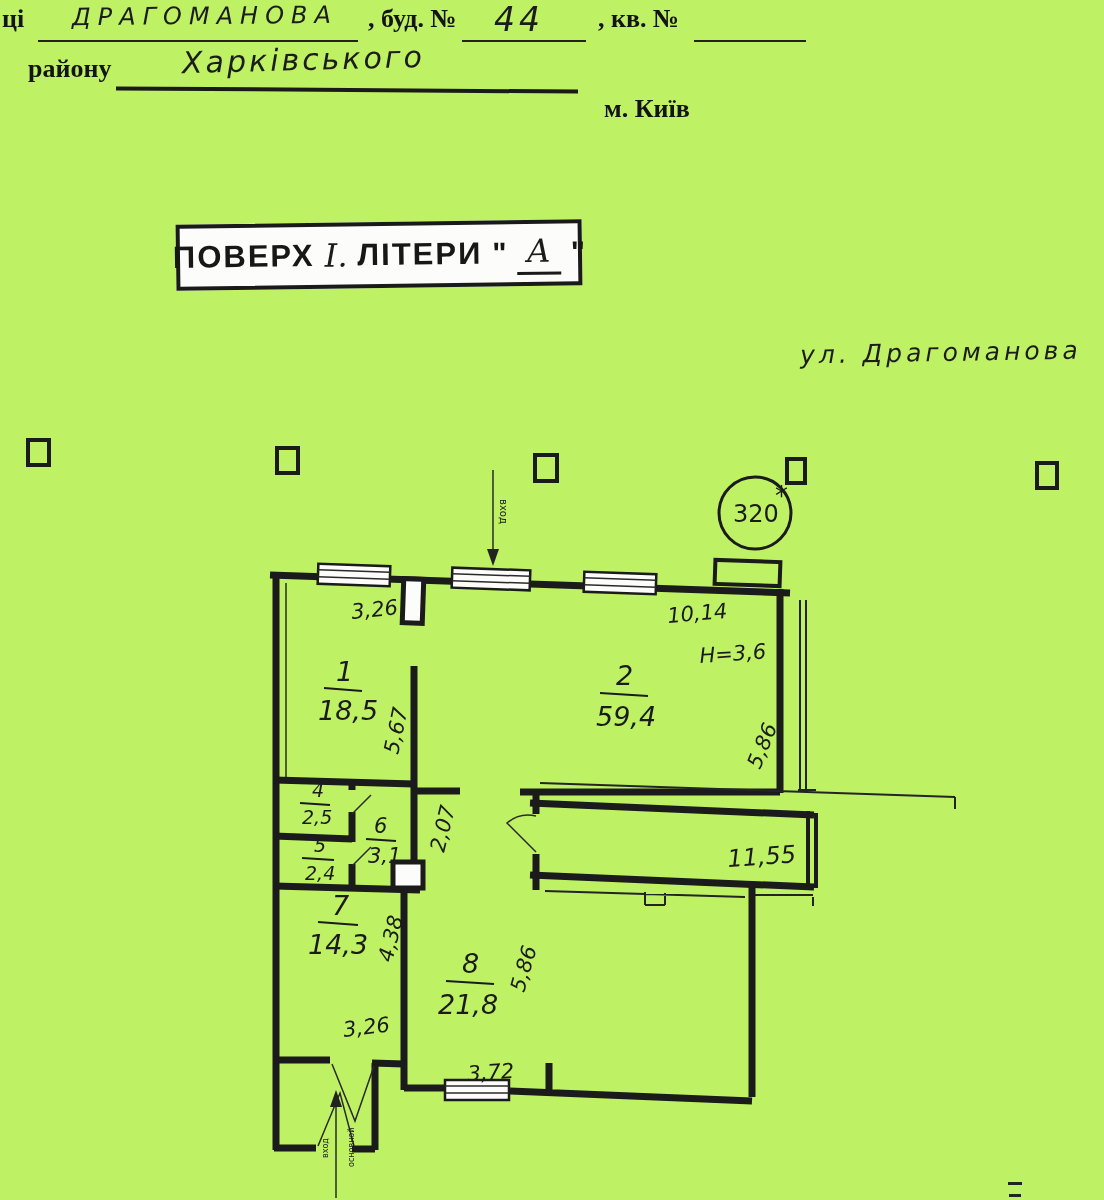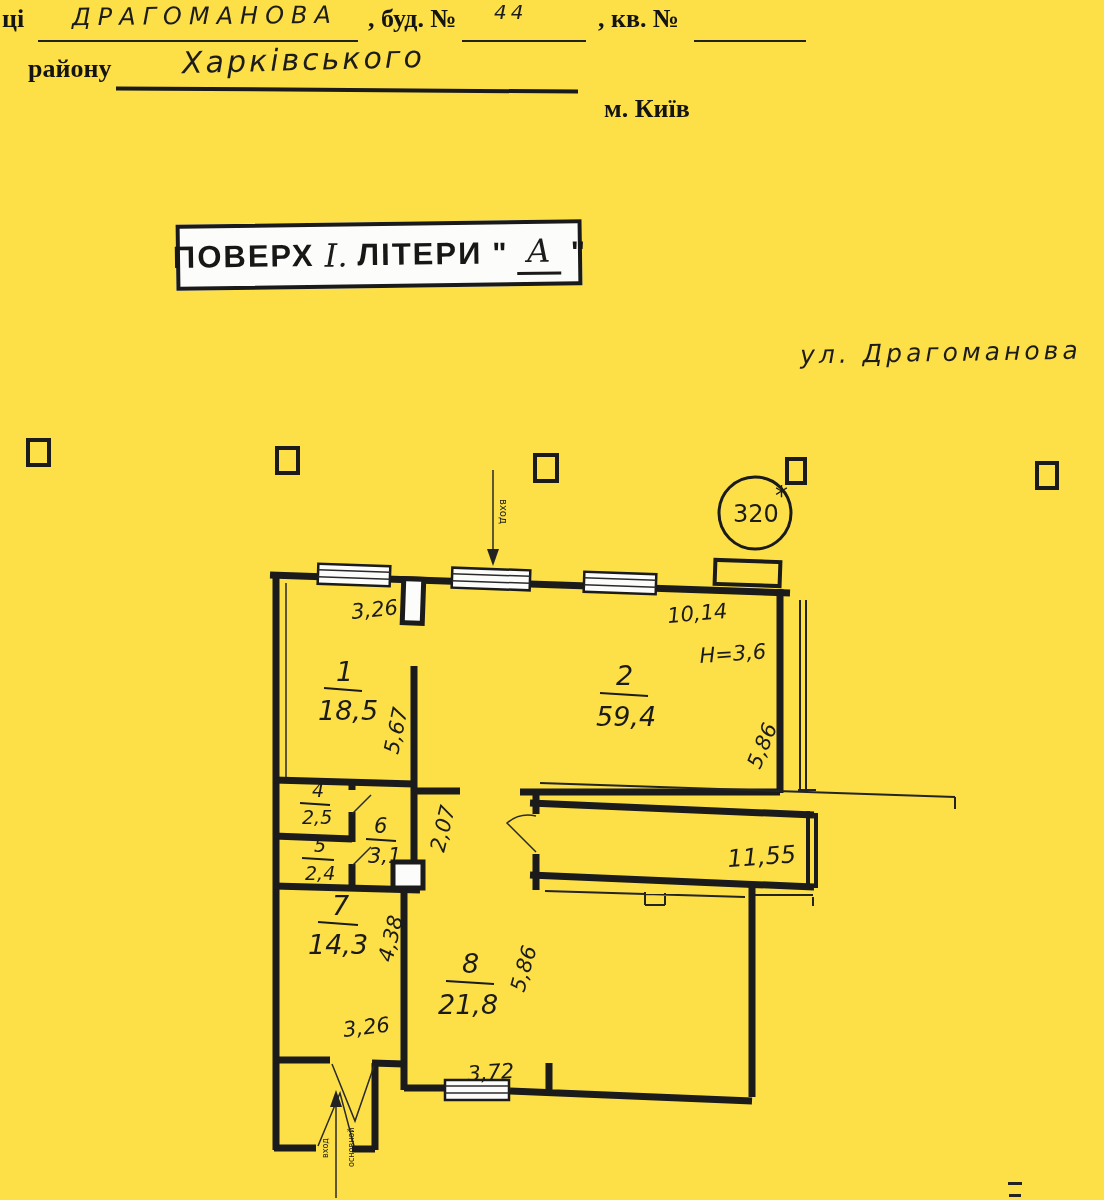--- a/index.html
+++ b/index.html
@@ -1,16 +1,16 @@
 <!DOCTYPE html>
 <html><head>
 <meta charset="utf-8">
 <style>
   html,body{margin:0;padding:0;background:#e8e8e6;}
-  #page{position:relative;width:1104px;height:1200px;background:#fde047;overflow:hidden;
+  #page{position:relative;width:1104px;height:1200px;background:#bef264;overflow:hidden;
         font-family:"Liberation Serif",serif;color:#161616;}
   .abs{position:absolute;}
   .pl{font-family:"Liberation Serif",serif;font-weight:bold;font-size:26px;color:#141414;white-space:nowrap;}
   .hw{font-family:"DejaVu Sans",sans-serif;font-style:italic;color:#1c1c1c;white-space:nowrap;}
   .ul{border-bottom:2px solid #222;height:0;}
   .ul-thick{background:#1a1a1a;height:4px;}
   #stamp{border:4px solid #1a1a1a;display:flex;align-items:center;justify-content:center;
          gap:10px;transform:rotate(-0.8deg);background:#fcfcfa;}
   #stamp .st-print{font-family:"Liberation Sans",sans-serif;font-weight:bold;font-size:31px;
          letter-spacing:2px;color:#171717;}
@@ -32,21 +32,21 @@
 <body>
 
 <div id="page">
 
   <div class="abs" style="left:0;top:0;width:1104px;height:46px;">
     <span class="pl abs" style="left:2px;top:4px;">ці</span>
     <div class="ul abs" style="left:38px;top:40px;width:320px;"></div>
     <span class="hw abs" style="left:72px;top:2px;font-size:24px;letter-spacing:7px;transform:rotate(-0.5deg);">ДРАГОМАНОВА</span>
     <span class="pl abs" style="left:368px;top:4px;font-family:Liberation Serif, serif;">, буд. №</span>
     <div class="ul abs" style="left:462px;top:40px;width:124px;"></div>
-    <span class="hw abs" style="left:494px;top:0px;font-size:20px;letter-spacing:4px;">44</span>
+    <span class="hw abs" style="left:494px;top:0px;font-size:33px;letter-spacing:4px;">44</span>
     <span class="pl abs" style="left:598px;top:4px;text-align:center;">, кв. №</span>
     <div class="ul abs" style="left:694px;top:40px;width:112px;"></div>
   </div>
 
   <div class="abs" style="left:0;top:46px;width:1104px;height:50px;">
     <span class="pl abs" style="left:28px;top:8px;">району</span>
     <div class="ul-thick abs" style="left:116px;top:42px;width:462px;transform:rotate(0.4deg);"></div>
     <span class="hw abs" style="left:182px;top:-4px;font-size:30px;letter-spacing:3px;transform:rotate(-1.5deg);">Харківського</span>
     <span class="pl abs" style="left:604px;top:10px;margin-top:38px;">м. Київ</span>
   </div>

